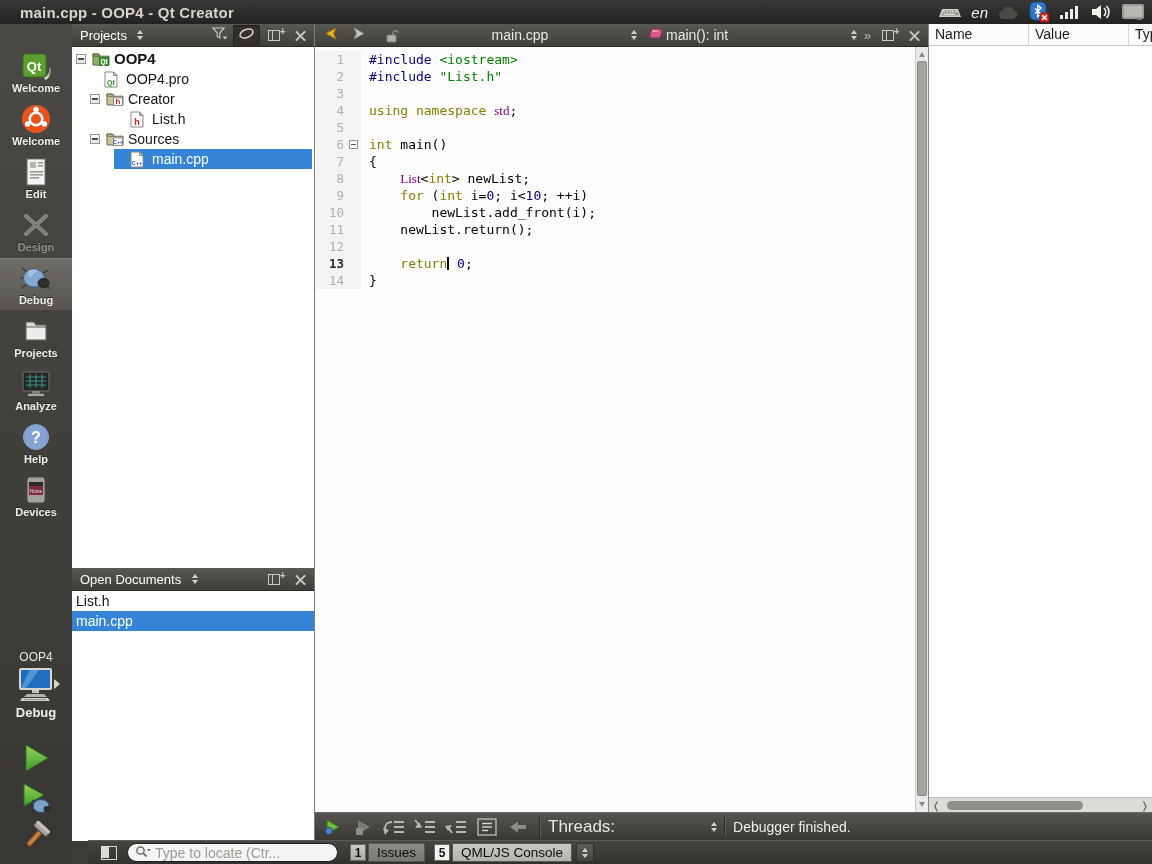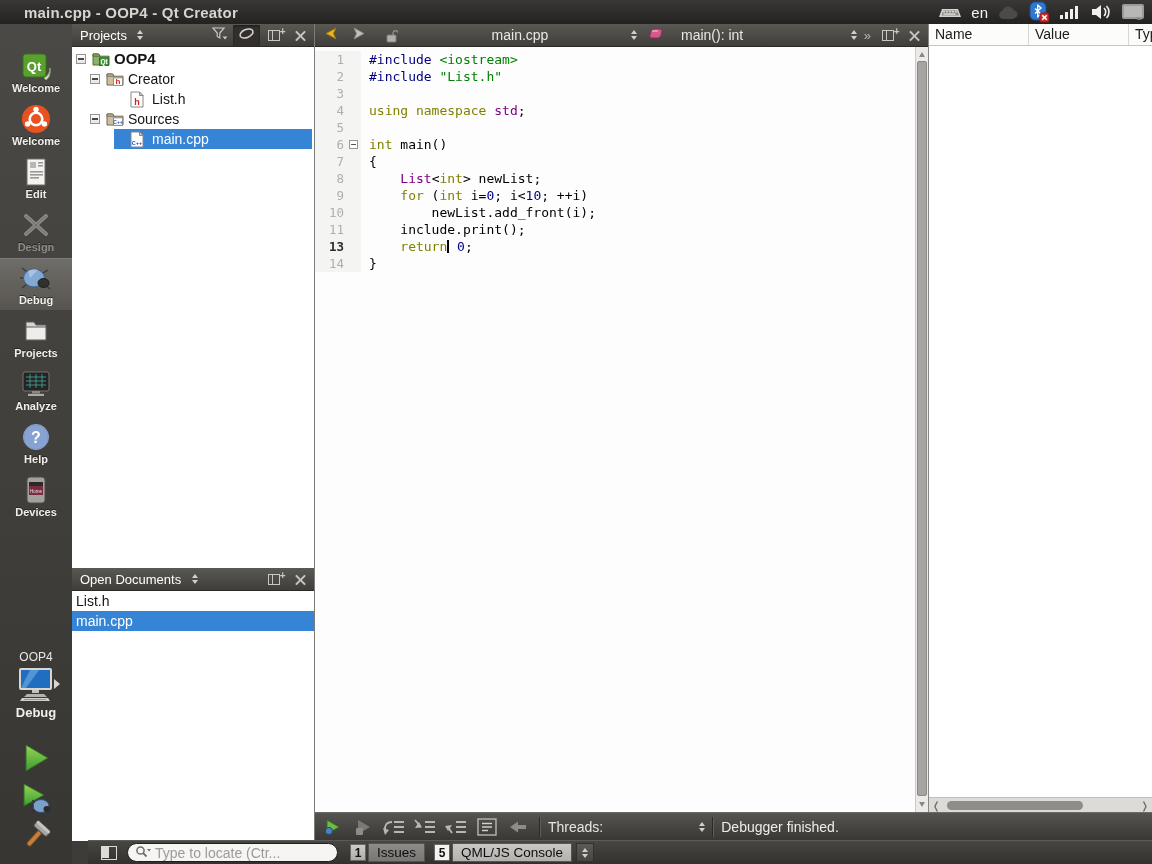--- a/index.html
+++ b/index.html
@@ -3,23 +3,23 @@
 <meta charset="utf-8">
 <style>
   *{margin:0;padding:0;box-sizing:border-box;}
   html,body{background:#181818;}
   .screen{position:relative;width:1152px;height:864px;overflow:hidden;
     font-family:"Liberation Sans",sans-serif;background:#3e3c39;}
 
   
   .titlebar{position:absolute;left:0;top:0;width:1152px;height:24px;
     background:linear-gradient(#3a3836,#242220);display:flex;align-items:center;}
-  .wtitle{font-weight:bold;font-size:15px;color:#d7d4cf;padding-left:24px;letter-spacing:.2px;}
+  .wtitle{font-weight:bold;font-size:15px;color:#d7d4cf;letter-spacing:.2px;margin-left:20px;}
   .tray{margin-left:auto;display:flex;align-items:center;gap:9px;padding-right:7px;}
-  .tray .en{font-size:15px;color:#f4f2ee;}
+  .tray .en{font-size:15px;color:#f4f2ee;font-style:italic;}
   .tico{display:flex;align-items:center;}
 
   
   .modebar{position:absolute;left:0;top:24px;width:72px;height:840px;
     background:linear-gradient(to bottom,#4b4946,#383633);}
   .modes{padding-top:22px;}
   .mode{height:53px;display:flex;flex-direction:column;align-items:center;justify-content:center;gap:1px;}
   .mode .mlabel{font-size:11px;font-weight:bold;color:#f1efeb;text-shadow:0 -1px 0 #26241f;}
   .mode.sel{background:linear-gradient(#6f6d69,#585550);border-top:1px solid #7e7c78;border-bottom:1px solid #444240;}
   .mode.dis .mlabel{color:#8f8d89;}
@@ -67,35 +67,35 @@
   .odrow{height:20px;font-size:14px;color:#141414;padding-left:4px;line-height:20px;}
   .odrow.odsel{background:#3584d6;color:#fff;}
 
   
   .editorcol{position:absolute;left:315px;top:24px;width:613px;height:788px;background:#fdfdfd;}
   .etoolbar{height:23px;background:linear-gradient(#5a5853,#403e3a);border-bottom:1px solid #2c2a28;
     display:flex;align-items:center;color:#e9e7e3;font-size:14px;}
   .navbtn{width:30px;height:21px;display:flex;align-items:center;justify-content:center;}
   .fcombo{flex:0 0 268px;display:flex;align-items:center;height:21px;}
   .fcombo .fname{flex:1;text-align:center;}
-  .scombo{flex:1;display:flex;align-items:center;height:21px;gap:16px;padding-left:6px;}
+  .scombo{flex:1;display:flex;align-items:center;height:21px;gap:1px;padding-left:6px;}
   .chev{color:#b9b7b3;font-size:13px;padding:0 3px;}
   .codearea{position:absolute;left:0;top:23px;right:13px;bottom:0;overflow:hidden;
     font-family:"DejaVu Sans Mono",monospace;font-size:13px;padding-top:4px;background:#fdfdfd;}
   .cline{display:flex;height:17px;position:relative;line-height:17px;}
   .lnum{flex:0 0 32px;text-align:right;padding-right:3px;color:#b1afad;background:#f4f4f2;
     font-size:12.5px;}
   .lnum.cur{color:#2d2d2d;font-weight:bold;}
   .chg{position:absolute;left:32px;top:0;height:17px;width:3px;background:#1fbc1f;}
   .fcol{flex:0 0 14px;background:#f4f4f2;position:relative;}
   .foldbox{position:absolute;left:2px;top:4px;width:9px;height:9px;border:1px solid #98968f;background:#fff;}
   .foldbox:after{content:"";position:absolute;left:1px;top:3px;width:5px;height:1px;background:#555;}
   .ctext{padding-left:8px;white-space:pre;color:#000;}
   .tk-pp{color:var(--tk-pp);} .tk-str{color:var(--tk-str);} .tk-kw{color:var(--tk-kw);}
-  .tk-type{color:var(--tk-type);} .tk-num{color:var(--tk-num);} .tk-plain{color:var(--tk-plain);}
+  .tk-type{color:var(--tk-type);font-family:Liberation Serif, serif;} .tk-num{color:var(--tk-num);} .tk-plain{color:var(--tk-plain);}
   .cursor{display:inline-block;width:0;height:13px;border-left:2px solid #000;vertical-align:-2px;}
   .vscroll{position:absolute;right:0;top:23px;bottom:0;width:13px;background:#ebeae8;border-left:1px solid #ccc9c6;}
   .varr{position:absolute;left:3px;width:0;height:0;border-left:3.5px solid transparent;border-right:3.5px solid transparent;}
   .varr.up{top:5px;border-bottom:5px solid #8a8884;}
   .varr.dn{bottom:5px;border-top:5px solid #8a8884;}
   .vthumb{position:absolute;left:1px;right:1px;top:14px;bottom:16px;background:#a6a4a1;
     border:1px solid #8d8b88;border-radius:2px;}
 
   
   .rightcol{position:absolute;left:928px;top:24px;width:224px;height:788px;background:#fff;
@@ -112,21 +112,21 @@
   .lhscroll{position:absolute;left:0;right:0;bottom:0;height:15px;background:#dddbd8;border-top:1px solid #bfbdba;}
   .harr{position:absolute;top:4px;color:#6a6866;font-size:10px;line-height:8px;}
   .hthumb{position:absolute;left:18px;width:136px;top:3px;height:9px;background:#8f8d8a;border-radius:5px;}
 
   
   .debugbar{position:absolute;left:315px;top:812px;width:837px;height:28px;
     background:linear-gradient(#565450,#3a3835);border-top:1px solid #6c6a66;
     display:flex;align-items:center;color:#e6e4e0;}
   .dbtn{width:28px;height:24px;display:flex;align-items:center;justify-content:center;margin-left:3px;}
   .dsep{width:0;height:20px;border-left:1px solid #2c2a28;border-right:1px solid #605e5a;margin:0 7px;}
-  .threads{font-size:14px;color:#e8e6e2;}
+  .threads{font-size:17px;color:#e8e6e2;}
   .dstatus{font-size:14px;color:#efede9;}
 
   
   .statusbar{position:absolute;left:88px;top:840px;width:1080px;height:24px;
     background:linear-gradient(#484643,#33312e);border-top:1px solid #5d5b57;
     display:flex;align-items:center;}
   .sidetoggle{margin-left:13px;width:16px;height:14px;border:1.5px solid #dddbd7;position:relative;}
   .sidetoggle:after{content:"";position:absolute;left:0;top:0;width:7px;height:11px;background:#dddbd7;}
   .locator{margin-left:10px;width:211px;height:19px;border-radius:10px;background:#f7f5f3;
     border:1px solid #201f1d;display:flex;align-items:center;padding:0 7px;gap:4px;}
@@ -415,20 +415,28 @@
           <span class="exp" style="left: 4px;"></span>
           <span class="ti" style="left: 20px;"><svg width="18" height="15" viewBox="0 0 18 15">
               <path d="M1 3 h5.6 l1.4 2.2 H17 V14 H1z" fill="#8fb06a" stroke="#4e6e34"></path>
               <path d="M1 3 h5.6 l1.4 2.2 H1z" fill="#8fb06a" stroke="#4e6e34"></path>
               <rect x="7.5" y="6.8" width="9" height="7.6" fill="#47a03c" stroke="#2c6e24"></rect>
               <text x="12" y="13" text-anchor="middle" font-size="6.5" font-weight="bold" fill="#fff" font-family="Liberation Sans">Qt</text>
             </svg></span>
           <span class="tl b" style="left: 42px;">OOP4</span>
         </div>
         <div class="trow">
+          <span class="ti" style="left: 32px;"><svg width="14" height="17" viewBox="0 0 14 17">
+              <path d="M1 1 h8.5 l3.5 3.5 V16 H1z" fill="#fff" stroke="#8a8884"></path>
+              <path d="M9.5 1 l3.5 3.5 h-3.5z" fill="#d8d6d2" stroke="#8a8884"></path>
+              <text x="7" y="13.5" text-anchor="middle" font-size="7" font-weight="bold" fill="#2e8b2e" font-family="Liberation Sans">Qt</text>
+            </svg></span>
+          <span class="tl" style="left: 54px;">OOP4.pro</span>
+        </div>
+        <div class="trow">
           <span class="exp" style="left: 18px;"></span>
           <span class="ti" style="left: 34px;"><svg width="18" height="15" viewBox="0 0 18 15">
               <path d="M1 3 h5.6 l1.4 2.2 H17 V14 H1z" fill="#cfc19e" stroke="#6d6a58"></path>
               <path d="M1 3 h5.6 l1.4 2.2 H1z" fill="#cfc19e" stroke="#6d6a58"></path>
               <rect x="7.5" y="6.8" width="9" height="7.6" fill="#fff" stroke="#8e8c88"></rect>
               <text x="12" y="13" text-anchor="middle" font-size="8" font-weight="bold" fill="#cc2222" font-family="Liberation Sans">h</text>
             </svg></span>
           <span class="tl" style="left: 56px;">Creator</span>
         </div>
         <div class="trow">
@@ -577,21 +585,26 @@
           </div>
           <div class="cline">
             <span class="lnum">10</span>
             <span class="fcol"></span>
             <span class="ctext"><span class="tk-plain">        newList.add_front(i);</span></span>
           </div>
           <div class="cline">
             <span class="lnum">11</span>
             <span class="chg"></span>
             <span class="fcol"></span>
-            <span class="ctext"><span class="tk-plain">    include.print();</span></span>
+            <span class="ctext"><span class="tk-plain">    newList.return();</span></span>
+          </div>
+          <div class="cline">
+            <span class="lnum">12</span>
+            <span class="fcol"></span>
+            <span class="ctext"></span>
           </div>
           <div class="cline">
             <span class="lnum cur">13</span>
             <span class="fcol"></span>
             <span class="ctext"><span class="tk-plain">    </span><span class="tk-kw">return</span><span class="cursor"></span><span class="tk-plain"> </span><span class="tk-num">0</span><span class="tk-plain">;</span></span>
           </div>
           <div class="cline">
             <span class="lnum">14</span>
             <span class="fcol"></span>
             <span class="ctext"><span class="tk-plain">}</span></span>

